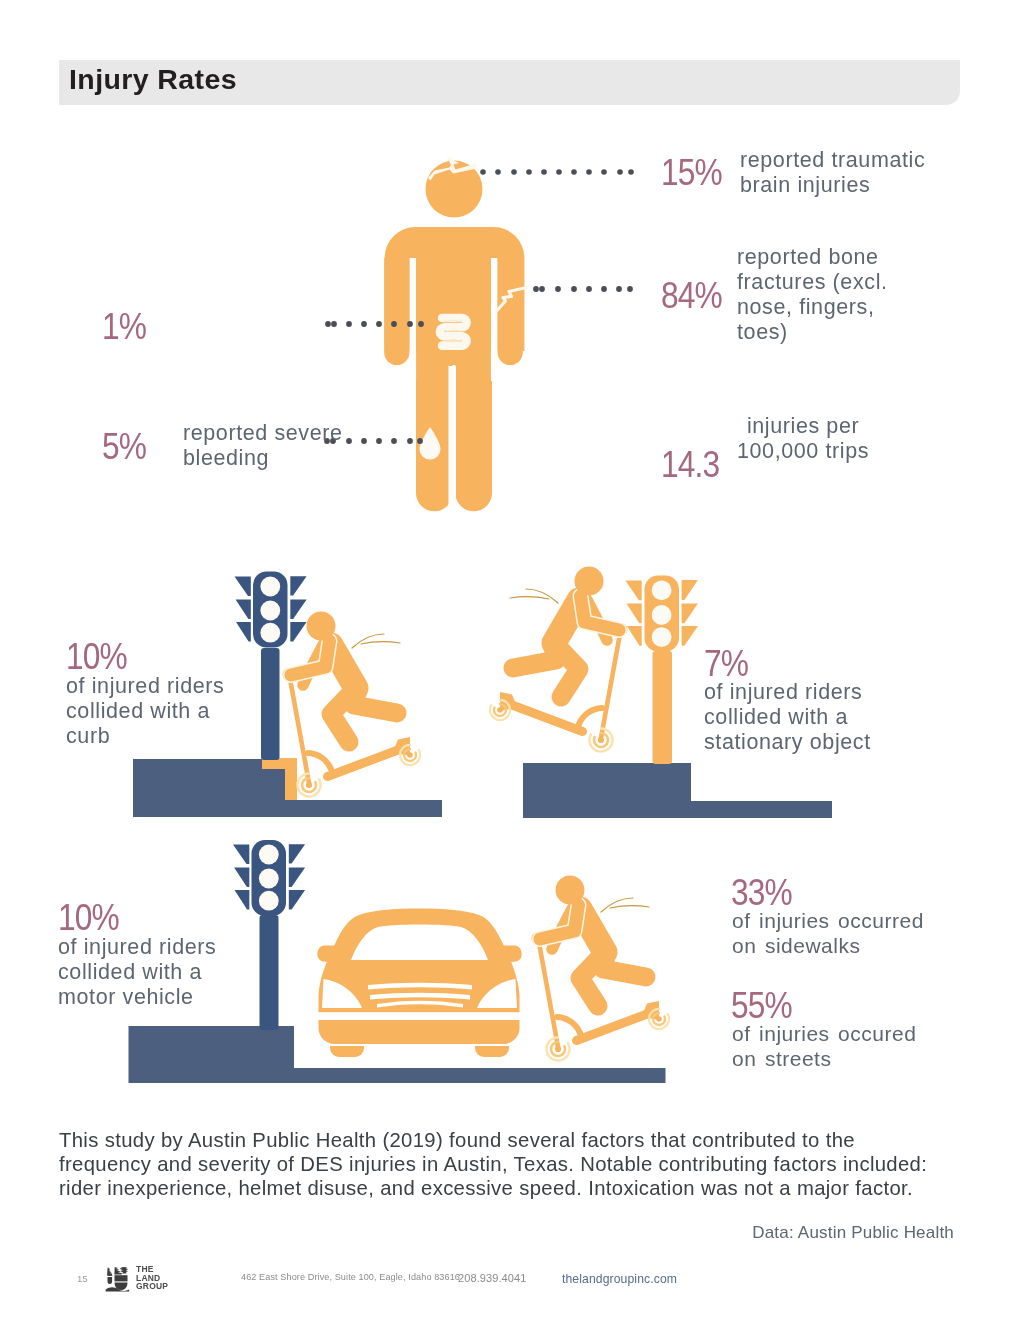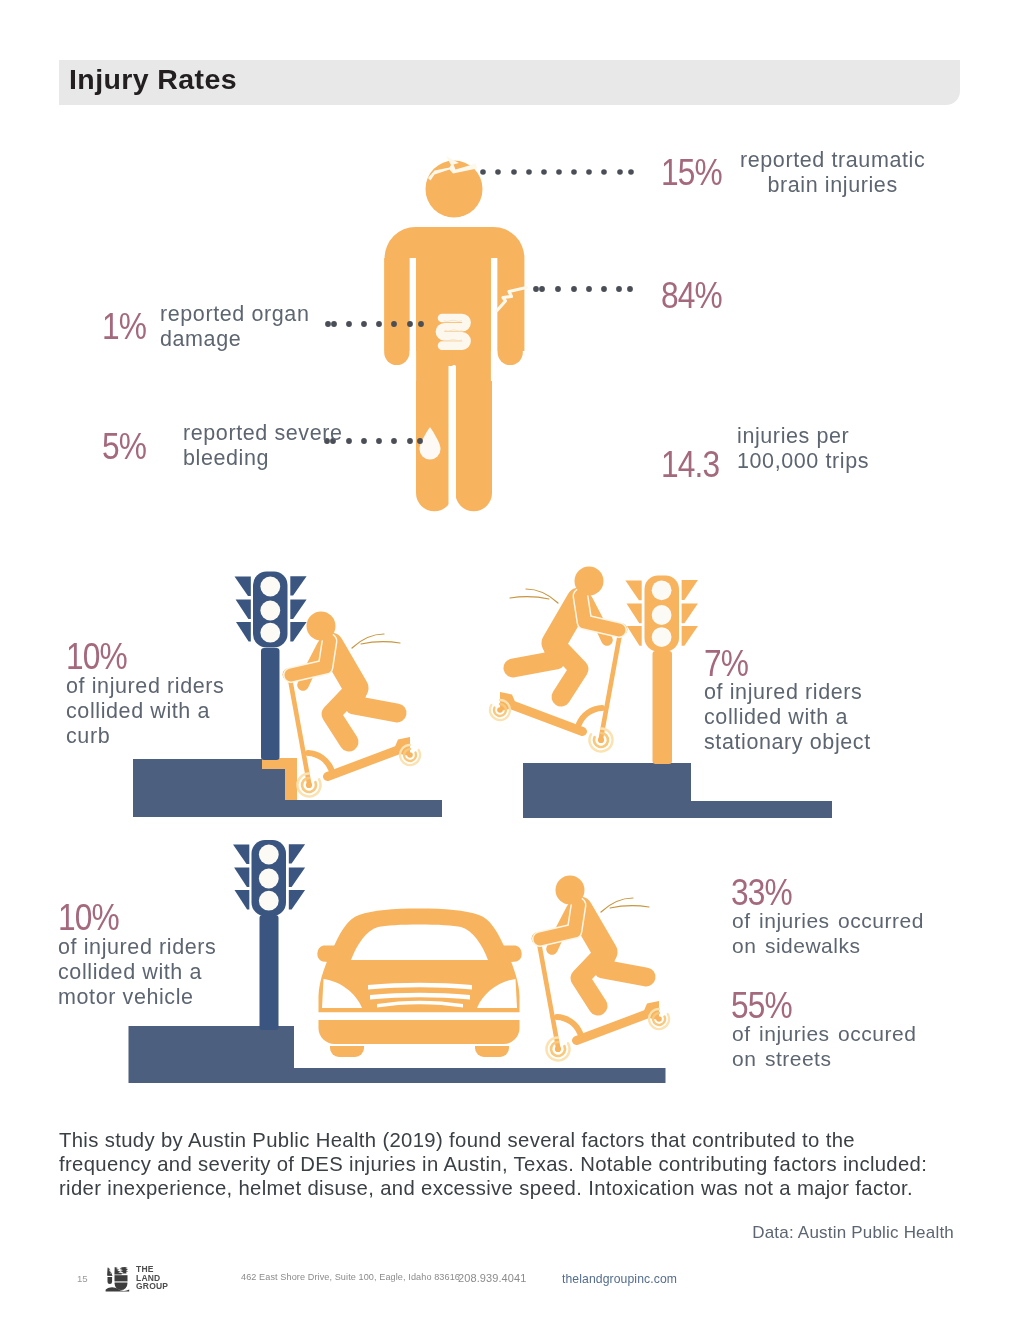--- a/index.html
+++ b/index.html
@@ -103,32 +103,32 @@
         <circle cx="364" cy="441" r="2.9"></circle>
           <circle cx="379" cy="441" r="2.9"></circle>
           <circle cx="394" cy="441" r="2.9"></circle>
         <circle cx="410" cy="441" r="2.9"></circle>
           <circle cx="420" cy="441" r="2.9"></circle>
       </g>
     </g>
   </svg>
 
   <div class="pct" style="left:102px;top:306px;font-size:36px;letter-spacing:-1px;transform:scaleX(0.88);">1%</div>
-  <div class="lbl" style="left:160px;top:302px;font-size:21.5px;line-height:25px;letter-spacing:0.6px;">reported organ<br>damage</div>
 
   <div class="pct" style="left:102px;top:426px;font-size:36px;letter-spacing:-1px;transform:scaleX(0.88);">5%</div>
   <div class="lbl" style="left:158px;top:421px;font-size:21.5px;line-height:25px;letter-spacing:0.6px;margin-left:25px;">reported severe<br>bleeding</div>
 
   <div class="pct" style="left:661px;top:152px;font-size:36px;letter-spacing:-1px;transform:scaleX(0.88);">15%</div>
-  <div class="lbl" style="left:740px;top:148px;font-size:21.5px;line-height:25px;letter-spacing:0.6px;text-align:center;">reported traumatic<br>brain injuries</div>
+  <div class="lbl" style="left:740px;top:148px;font-size:21.5px;line-height:25px;letter-spacing:0.6px;">reported traumatic<br>brain injuries</div>
 
   <div class="pct" style="left:661px;top:275px;font-size:36px;letter-spacing:-1px;transform:scaleX(0.88);">84%</div>
+  <div class="lbl" style="left:737px;top:245px;font-size:21.5px;line-height:25px;letter-spacing:0.6px;">reported bone<br>fractures (excl.<br>nose, fingers,<br>toes)</div>
 
   <div class="pct" style="left:661px;top:444px;font-size:36px;letter-spacing:-1px;transform:scaleX(0.88);">14.3</div>
-  <div class="lbl" style="left:737px;top:424px;font-size:21.5px;line-height:25px;letter-spacing:0.6px;">injuries per<br>100,000 trips</div>
+  <div class="lbl" style="left:737px;top:414px;font-size:21.5px;line-height:25px;letter-spacing:0.6px;text-align:center;">injuries per<br>100,000 trips</div>
 
   <svg class="abs" style="left:120px;top:560px;" width="340" height="260" viewBox="0 0 340 260">
 
     <g fill="#4c5f7e">
       <path d="M13 199 h129 v10 h23 v31 h157 v17 h-309 z"></path>
     </g>
 
     <path d="M142 198 h35 v42 h-12 v-31 h-23 z" fill="#f7b35e"></path>
 
     <g fill="#3a557f">

